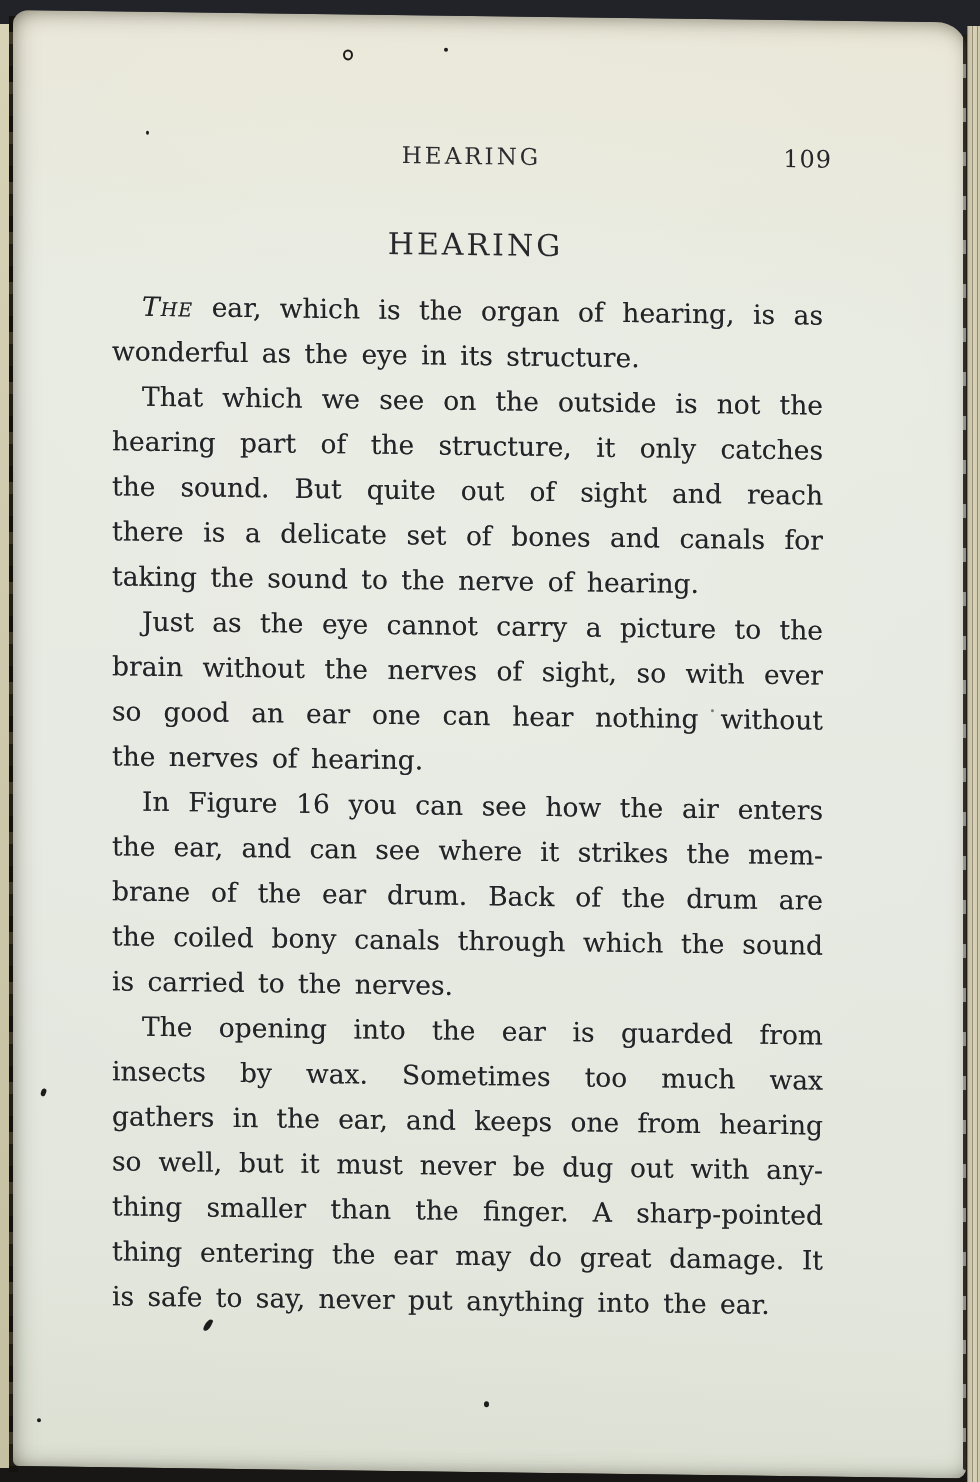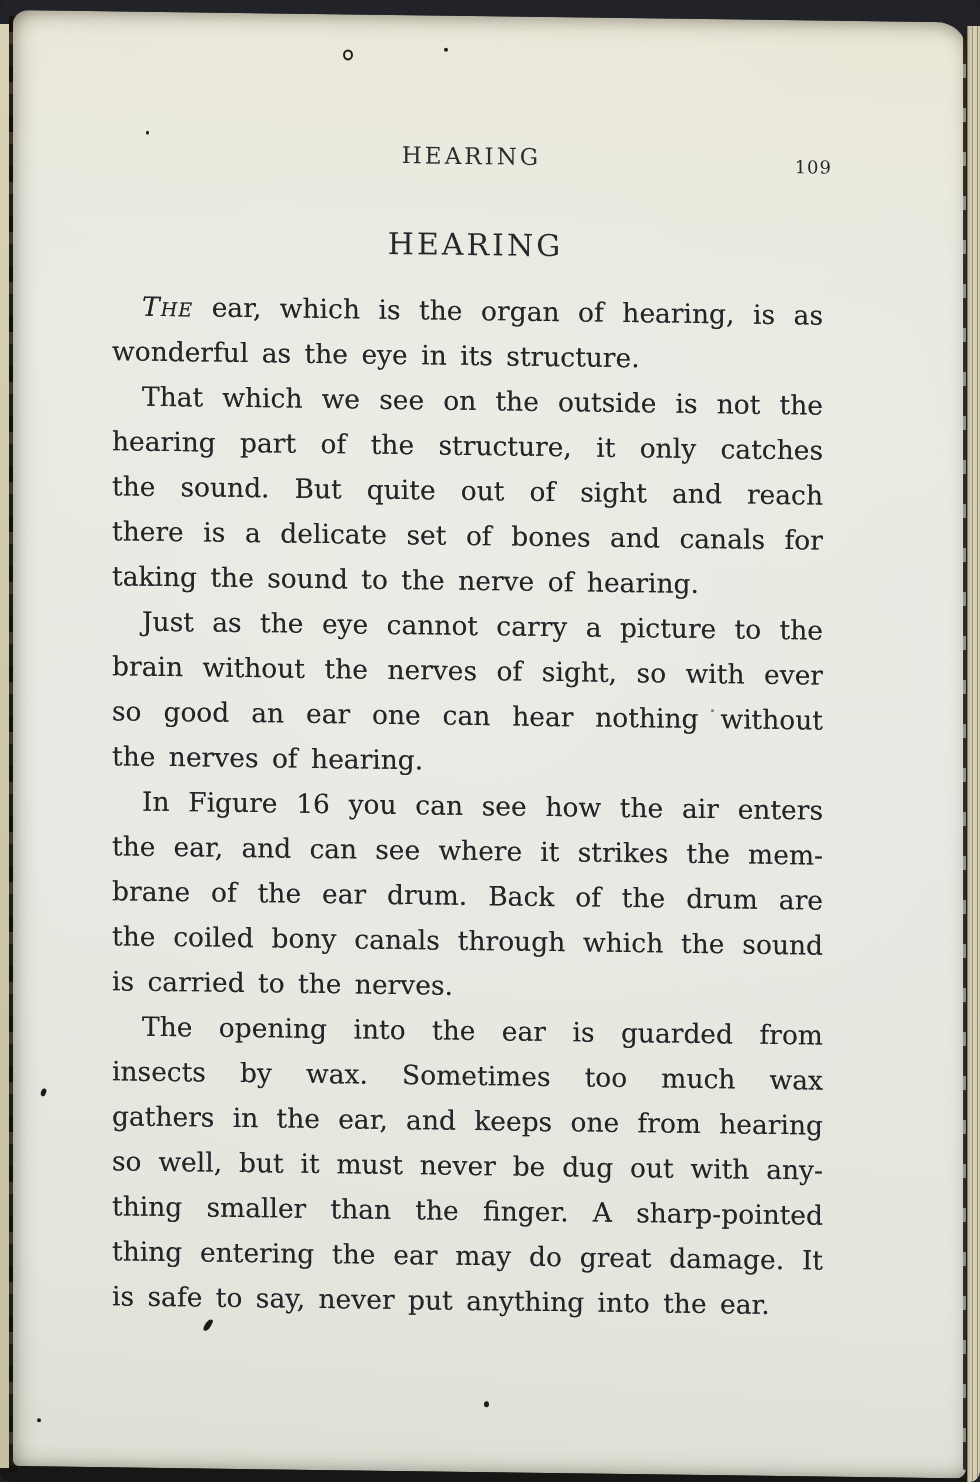--- a/index.html
+++ b/index.html
@@ -3,21 +3,20 @@
 <meta charset="utf-8">
 <style>
   * { margin:0; padding:0; box-sizing:border-box; }
   html,body { width:980px; height:1482px; background:#1f2024; }
 
   .scan {
     position:relative; width:980px; height:1482px;
     background:linear-gradient(180deg,#222328 0%,#1e1f23 55%,#191715 100%);
     overflow:hidden;
     font-family:"DejaVu Serif","Liberation Serif",serif;
-    border-radius:11px;
   }
 
   
   .prev-page-edge {
     position:absolute; left:0; top:24px; width:11px; height:1444px;
     background:linear-gradient(180deg,#d8d2b6 0%,#cfc9ad 40%,#c6c0a2 100%);
   }
   
   .gutter {
     position:absolute; left:9px; top:16px; width:9px; height:1456px;
@@ -54,22 +53,22 @@
       repeating-linear-gradient(90deg, rgba(70,60,40,0.45) 0 1px, rgba(0,0,0,0) 1px 5px),
       linear-gradient(90deg,#bcb59a 0%,#d9d3ba 45%,#cdc7ac 100%);
   }
 
   .running-header {
     position:absolute; top:127px; left:0; width:100%;
     transform:translateX(-18px);
     text-align:center; font-size:23px; letter-spacing:3px; color:#2c2c30;
   }
   .page-number {
-    position:absolute; top:136px; right:134px;
-    font-size:18px; letter-spacing:1px; color:#26262b;
+    position:absolute; top:125px; right:134px;
+    font-size:24px; letter-spacing:1px; color:#26262b;
   }
   .chapter-title {
     position:absolute; top:211px; left:0; width:100%;
     transform:translateX(-14px);
     text-align:center; font-size:30px; letter-spacing:3px; color:#27272c;
   }
 
   .body-text {
     position:absolute; left:99px; top:272px; width:711px;
     font-size:26.5px; line-height:45px; color:#232328;

